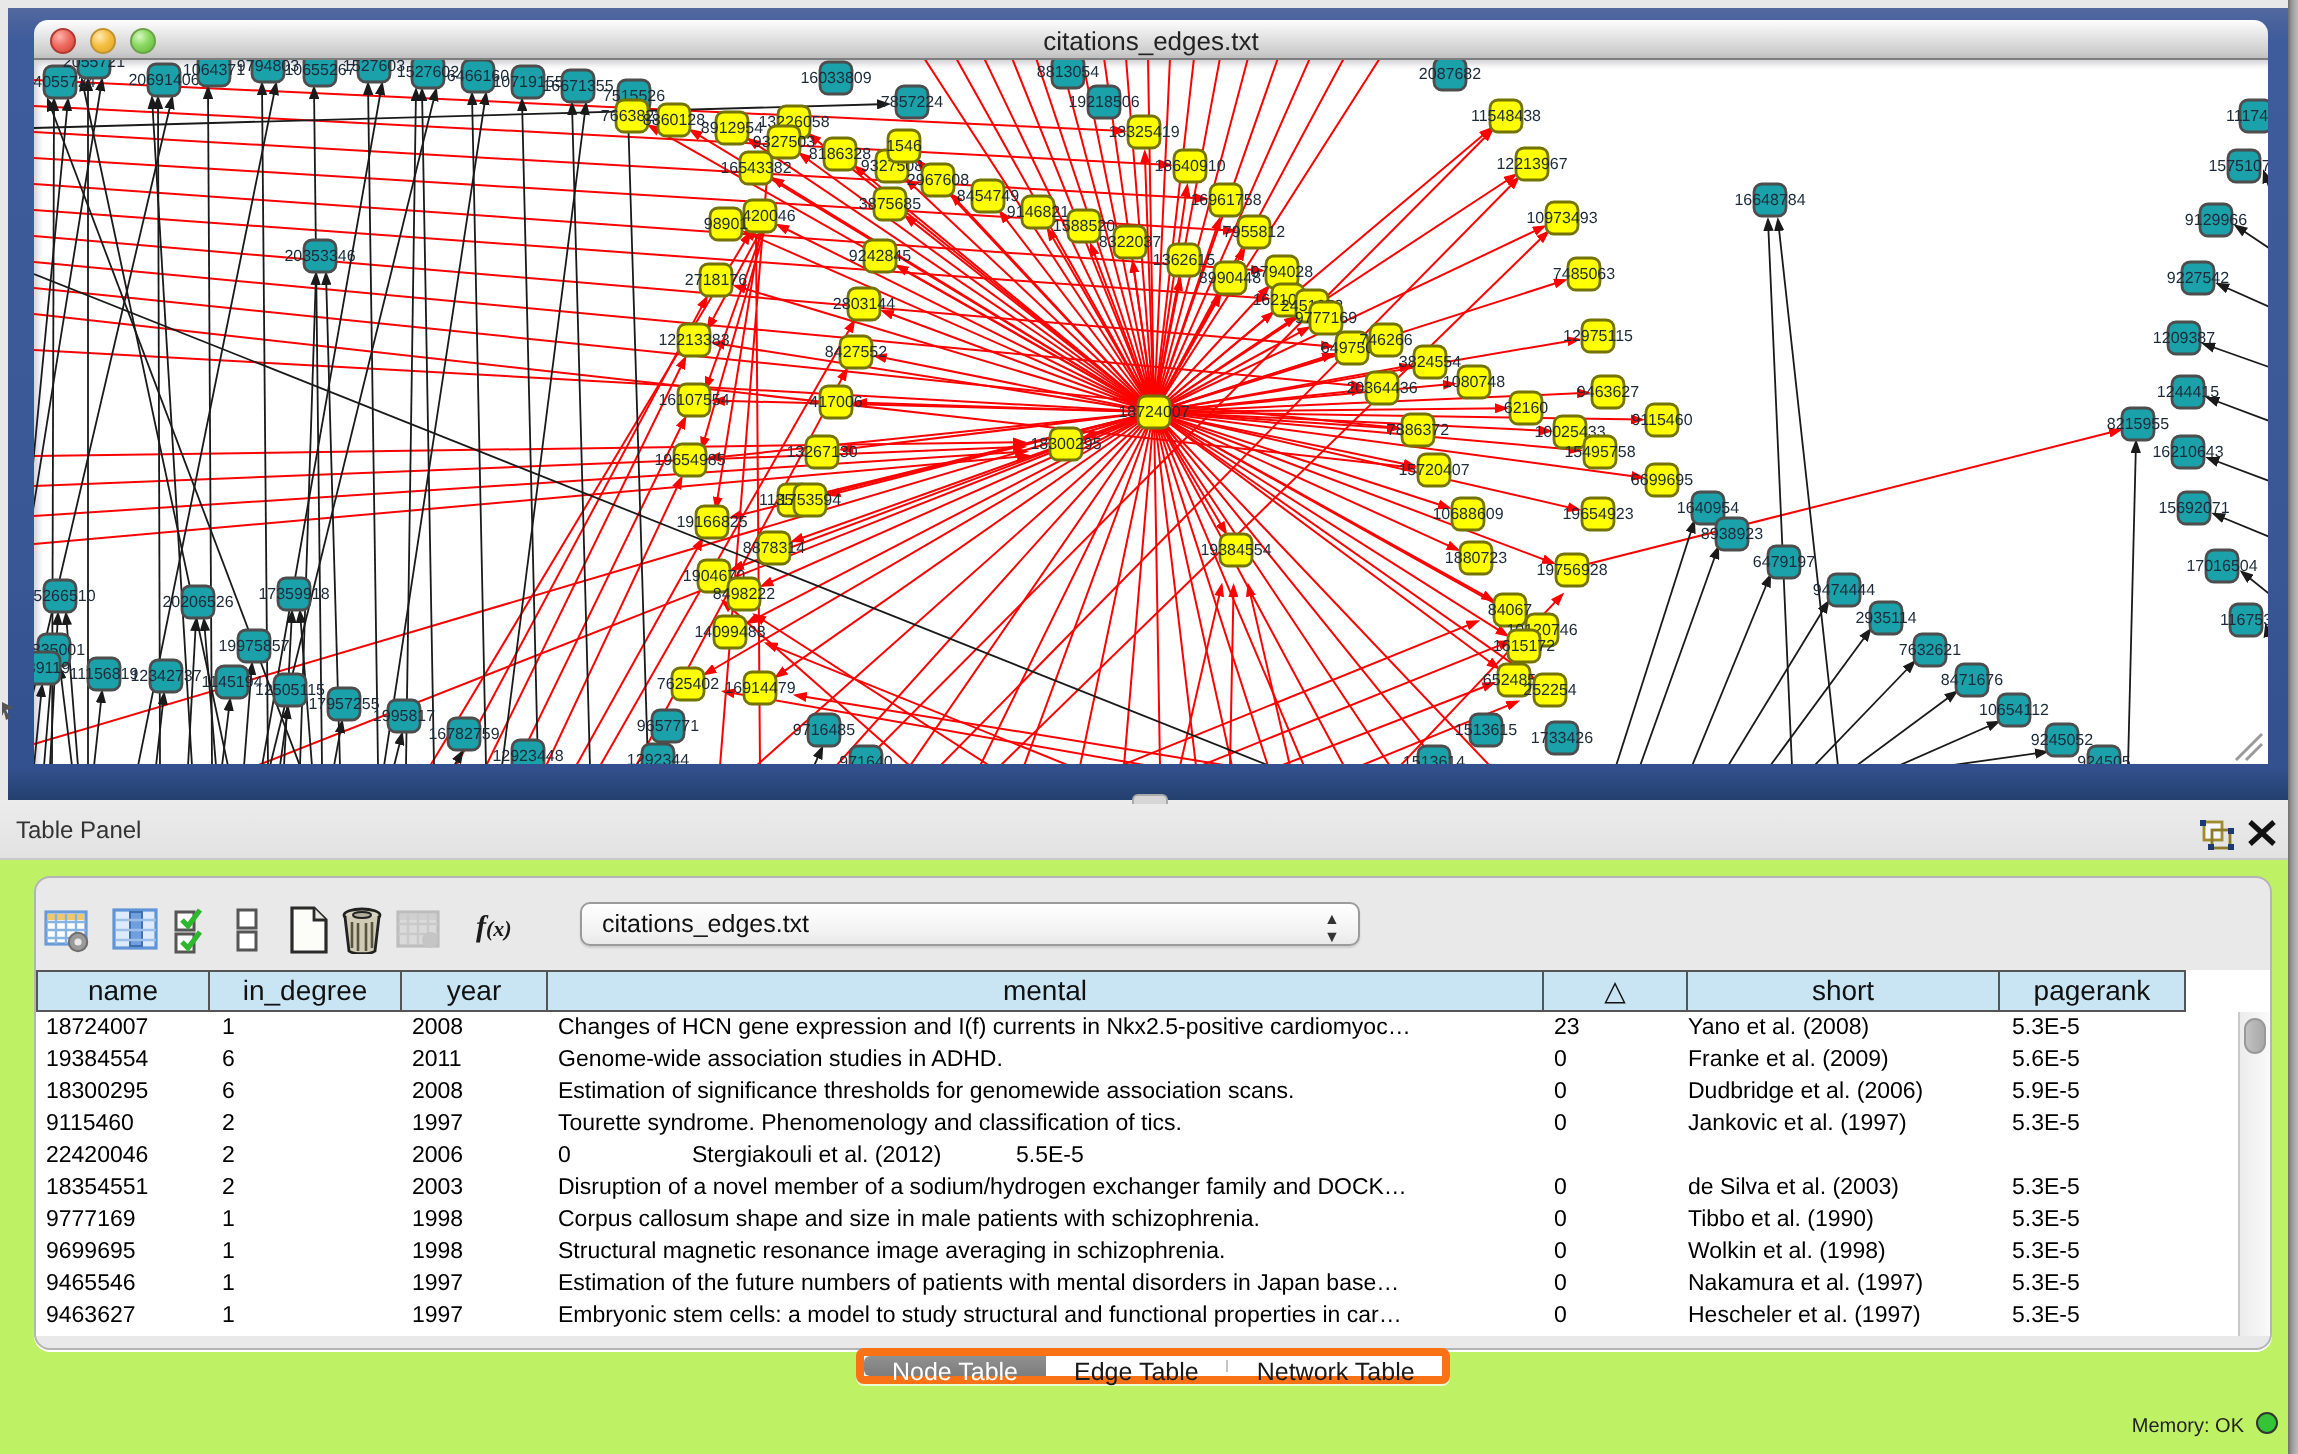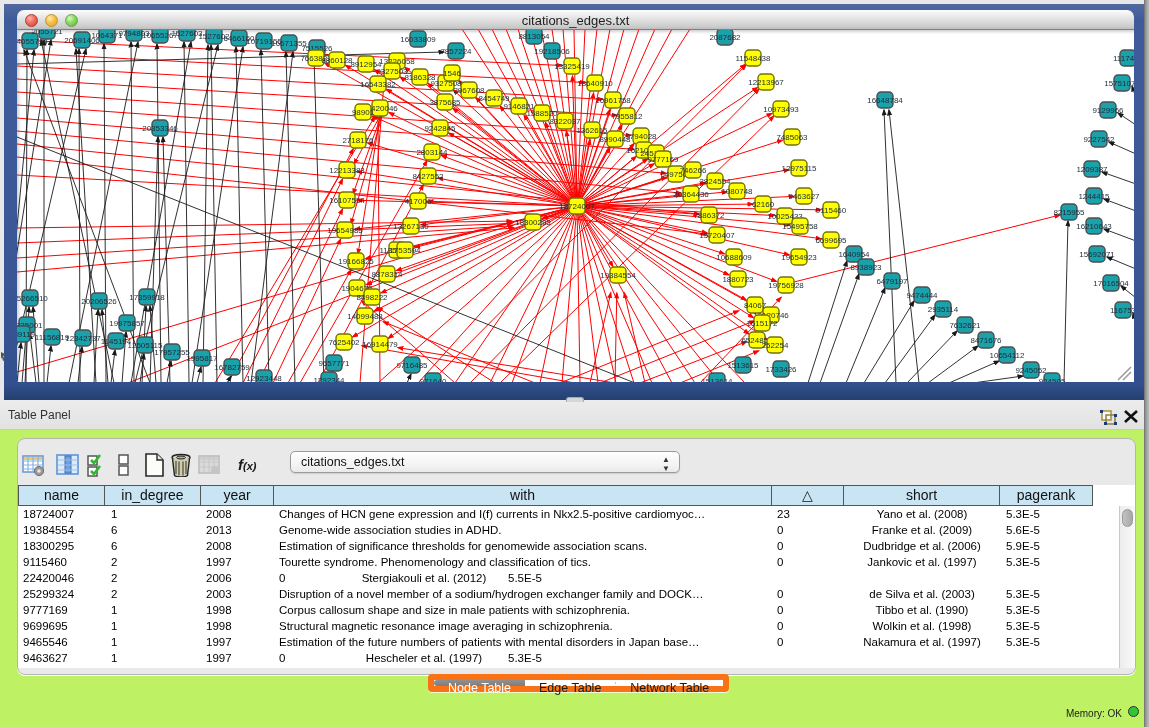--- a/index.html
+++ b/index.html
@@ -17,26 +17,26 @@
 #combo{position:absolute;left:272px;top:7px;width:390px;height:22px;border:1px solid #9b9b9b;border-radius:5px;background:linear-gradient(180deg,#fff,#f2f2f2 70%,#e9e9e9);font-size:12.5px;color:#111;line-height:21px;padding-left:10px;box-shadow:0 1px 1px rgba(0,0,0,.12)}
 #combo .ar{position:absolute;right:8px;top:0;width:10px;height:22px;font-size:8px;color:#333;line-height:9px;padding-top:3px;text-align:center}
 #tablewrap{position:absolute;left:0px;top:46px;width:1117px;height:183px;background:#fff}
 #thead{position:absolute;left:0;top:0;height:21px;width:1075px;display:flex;font-size:14px;color:#111}
 #thead div{background:#c9e5f4;border:1px solid #555;border-left:none;text-align:center;line-height:19px;overflow:hidden}
 #thead div:first-child{border-left:1px solid #555}
 #tbody{position:absolute;left:0;top:21px;font-size:11.5px;color:#000}
 .tr{display:flex;height:16px;line-height:16px;white-space:nowrap}
 .tr div{overflow:hidden}
 .c0{width:87px;padding-left:5px}.c1{width:96px;padding-left:6px}.c2{width:73px;padding-left:5px}
-.c3{width:498px;padding-left:5px}.c4{width:72px;padding-left:5px}.c5{width:156px;text-align:center}
+.c3{width:498px;padding-left:5px}.c4{width:72px;padding-left:5px}.c5{width:156px;text-align:left}
 .c6{width:92px;padding-left:6px}
 .h0{width:87px}.h1{width:96px}.h2{width:73px}.h3{width:498px}.h4{width:72px}.h5{width:156px}.h6{width:93px}
 #vsb{position:absolute;right:0px;top:21px;width:16px;height:162px;background:linear-gradient(90deg,#ececec,#fafafa);border-left:1px solid #c9c9c9}
 #vsb .th{position:absolute;left:2px;top:3px;width:11px;height:18px;border-radius:6px;background:linear-gradient(90deg,#c2c2c2,#a8a8a8);border:1px solid #999}
-#tabs{position:absolute;left:428px;top:274px;z-index:5;height:18px;display:flex;font-size:12.5px;border:6px solid #f97316;border-radius:4px;background:#fff;box-shadow:0 1px 0 rgba(255,255,255,.7)}
+#tabs{position:absolute;left:428px;top:274px;z-index:5;height:18px;display:flex;font-size:12.5px;border:4px solid #f97316;border-radius:4px;background:#fff;box-shadow:0 1px 0 rgba(255,255,255,.7)}
 #tabs div{padding:0 14px;line-height:17px;color:#1a1a1a}
 #tabs .sel{background:linear-gradient(180deg,#909090,#7d7d7d);color:#fff;border-radius:3px 0 0 3px}
 #tabs .sep{padding:0;width:1px;background:#c4c4c4;margin:2px 0}
 #mem{position:absolute;right:27px;top:308px;font-size:10px;color:#222}
 #memdot{position:absolute;right:10px;top:306px;width:11px;height:11px;border-radius:50%;background:#35c435;border:1.5px solid #333}
 #redge{position:absolute;right:0;top:0;width:5px;height:727px;background:linear-gradient(90deg,#6f6f6f,#9b9b9b 40%,#bdbdbd)}
 .icon{position:absolute;top:9px}
 </style></head><body>
 <div id="cursor" style="position:absolute;left:0px;top:347px;width:8px;height:10px;z-index:9"><svg width="8" height="10" viewBox="0 0 8 10">
       <path d="M1 1L7 4L3 5L5 9L3 10L2 6L1 8z" fill="#555"></path>
@@ -577,47 +577,47 @@
      <path d="M3.5 5.5L5.5 22.5c2 1.8 11 1.8 13 0L20.5 5.5" fill="#cfcbb4" stroke="#222" stroke-width="1.4"></path>
      <path d="M7 8v13M10 8.5v14M14 8.5v14M17 8v13" stroke="#57543f" stroke-width="1.3"></path>
      <ellipse cx="12" cy="4.5" rx="4.5" ry="1.5" fill="#b2ae98" stroke="#222"></ellipse>
    </svg>
    <svg class="icon" style="left:180px" width="24" height="24" viewBox="0 0 24 24" opacity="0.55">
      <rect x="1" y="3" width="20" height="17" fill="#cfcfcf" stroke="#9a9a9a" stroke-width="1.6"></rect>
      <rect x="2" y="4" width="18" height="3" fill="#bbb"></rect>
      <path d="M1 9h20M1 14h20M6 4v15M11 4v15M16 4v15" stroke="#b0b0b0" stroke-width="1.2"></path>
      <circle cx="17" cy="17" r="4" fill="#a8a8a8"></circle>
    </svg>
-   <div class="icon" style="left:220px;top:12px;font-size:15px;font-style:italic;font-family:Liberation Sans, sans-serif;color:#1a1a1a;font-weight:bold">f<span style="font-size:11px">(x)</span></div>
+   <div class="icon" style="left:220px;top:12px;font-size:15px;font-style:italic;font-family:Liberation Serif, serif;color:#1a1a1a;font-weight:bold">f<span style="font-size:11px">(x)</span></div>
    <div id="combo">citations_edges.txt<div class="ar">▲<br>▼</div></div>
   </div>
   <div id="tablewrap">
    <div id="thead">
           <div class="h0">name</div>
           <div class="h1">in_degree</div>
           <div class="h2">year</div>
-          <div class="h3">with</div>
+          <div class="h3">mental</div>
           <div class="h4">△ out_de…</div>
           <div class="h5">short</div>
           <div class="h6">pagerank</div>
         </div>
    <div id="tbody">
           <div class="tr">
             <div class="c0">18724007</div>
             <div class="c1">1</div>
             <div class="c2">2008</div>
             <div class="c3">Changes of HCN gene expression and I(f) currents in Nkx2.5-positive cardiomyoc…</div>
             <div class="c4">23</div>
             <div class="c5">Yano et al. (2008)</div>
             <div class="c6">5.3E-5</div>
           </div>
           <div class="tr">
             <div class="c0">19384554</div>
             <div class="c1">6</div>
-            <div class="c2">2013</div>
+            <div class="c2">2011</div>
             <div class="c3">Genome-wide association studies in ADHD.</div>
             <div class="c4">0</div>
             <div class="c5">Franke et al. (2009)</div>
             <div class="c6">5.6E-5</div>
           </div>
           <div class="tr">
             <div class="c0">18300295</div>
             <div class="c1">6</div>
             <div class="c2">2008</div>
             <div class="c3">Estimation of significance thresholds for genomewide association scans.</div>
@@ -636,21 +636,21 @@
           </div>
           <div class="tr">
             <div class="c0">22420046</div>
             <div class="c1">2</div>
             <div class="c2">2006</div>
             <div class="c4">0</div>
             <div class="c5">Stergiakouli et al. (2012)</div>
             <div class="c6">5.5E-5</div>
           </div>
           <div class="tr">
-            <div class="c0">25299324</div>
+            <div class="c0">18354551</div>
             <div class="c1">2</div>
             <div class="c2">2003</div>
             <div class="c3">Disruption of a novel member of a sodium/hydrogen exchanger family and DOCK…</div>
             <div class="c4">0</div>
             <div class="c5">de Silva et al. (2003)</div>
             <div class="c6">5.3E-5</div>
           </div>
           <div class="tr">
             <div class="c0">9777169</div>
             <div class="c1">1</div>
@@ -675,20 +675,21 @@
             <div class="c2">1997</div>
             <div class="c3">Estimation of the future numbers of patients with mental disorders in Japan base…</div>
             <div class="c4">0</div>
             <div class="c5">Nakamura et al. (1997)</div>
             <div class="c6">5.3E-5</div>
           </div>
           <div class="tr">
             <div class="c0">9463627</div>
             <div class="c1">1</div>
             <div class="c2">1997</div>
+            <div class="c3">Embryonic stem cells: a model to study structural and functional properties in car…</div>
             <div class="c4">0</div>
             <div class="c5">Hescheler et al. (1997)</div>
             <div class="c6">5.3E-5</div>
           </div>
         </div>
    <div id="vsb">
           <div class="th"></div>
         </div>
   </div>
  </div>

